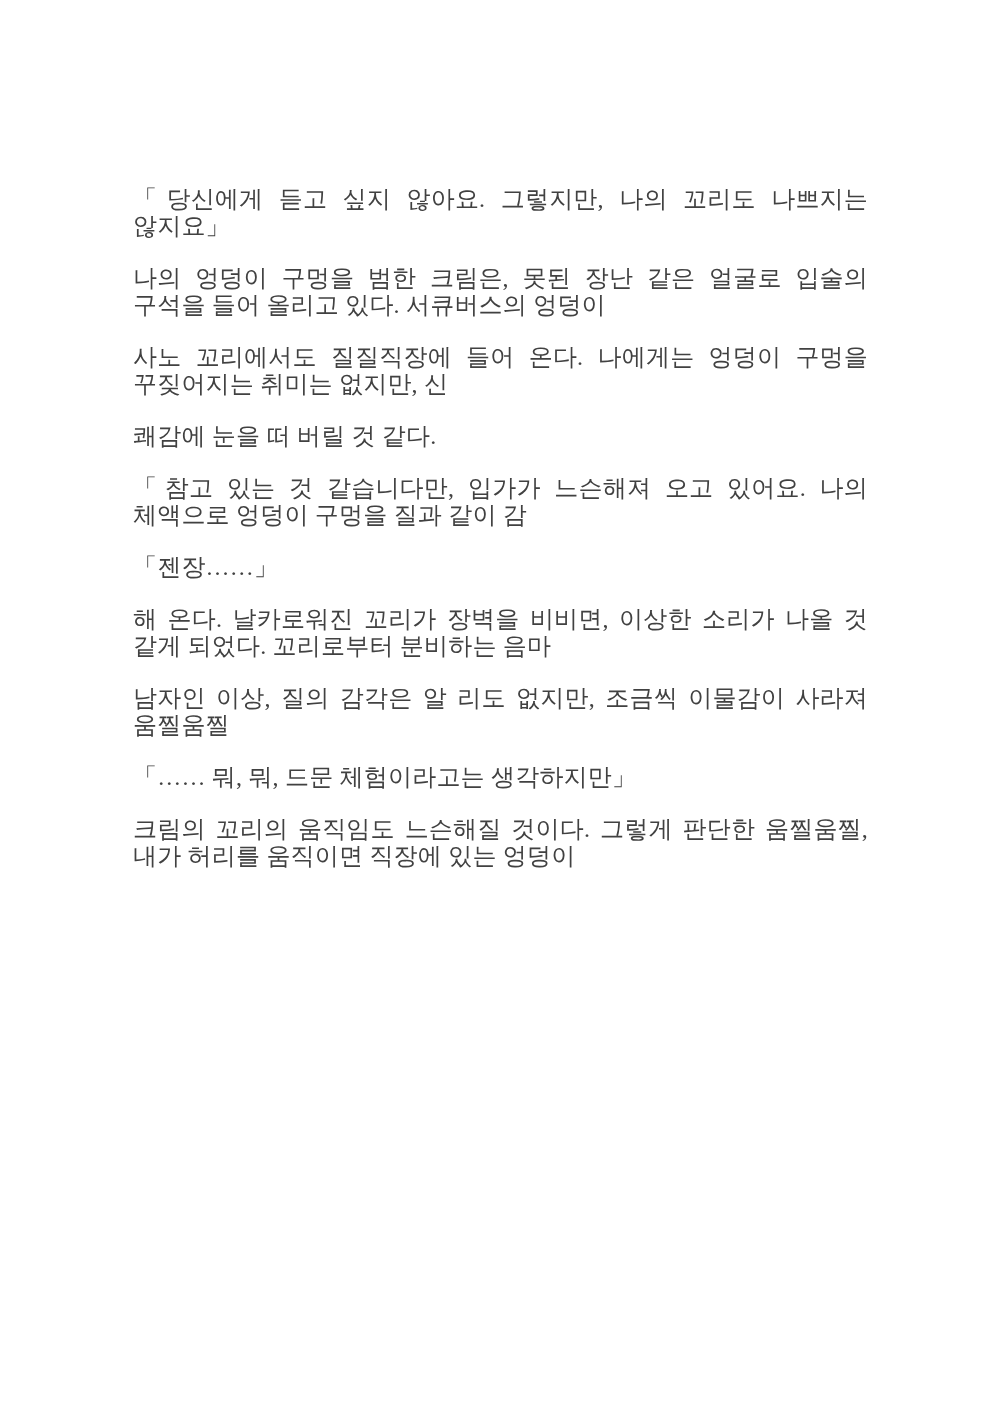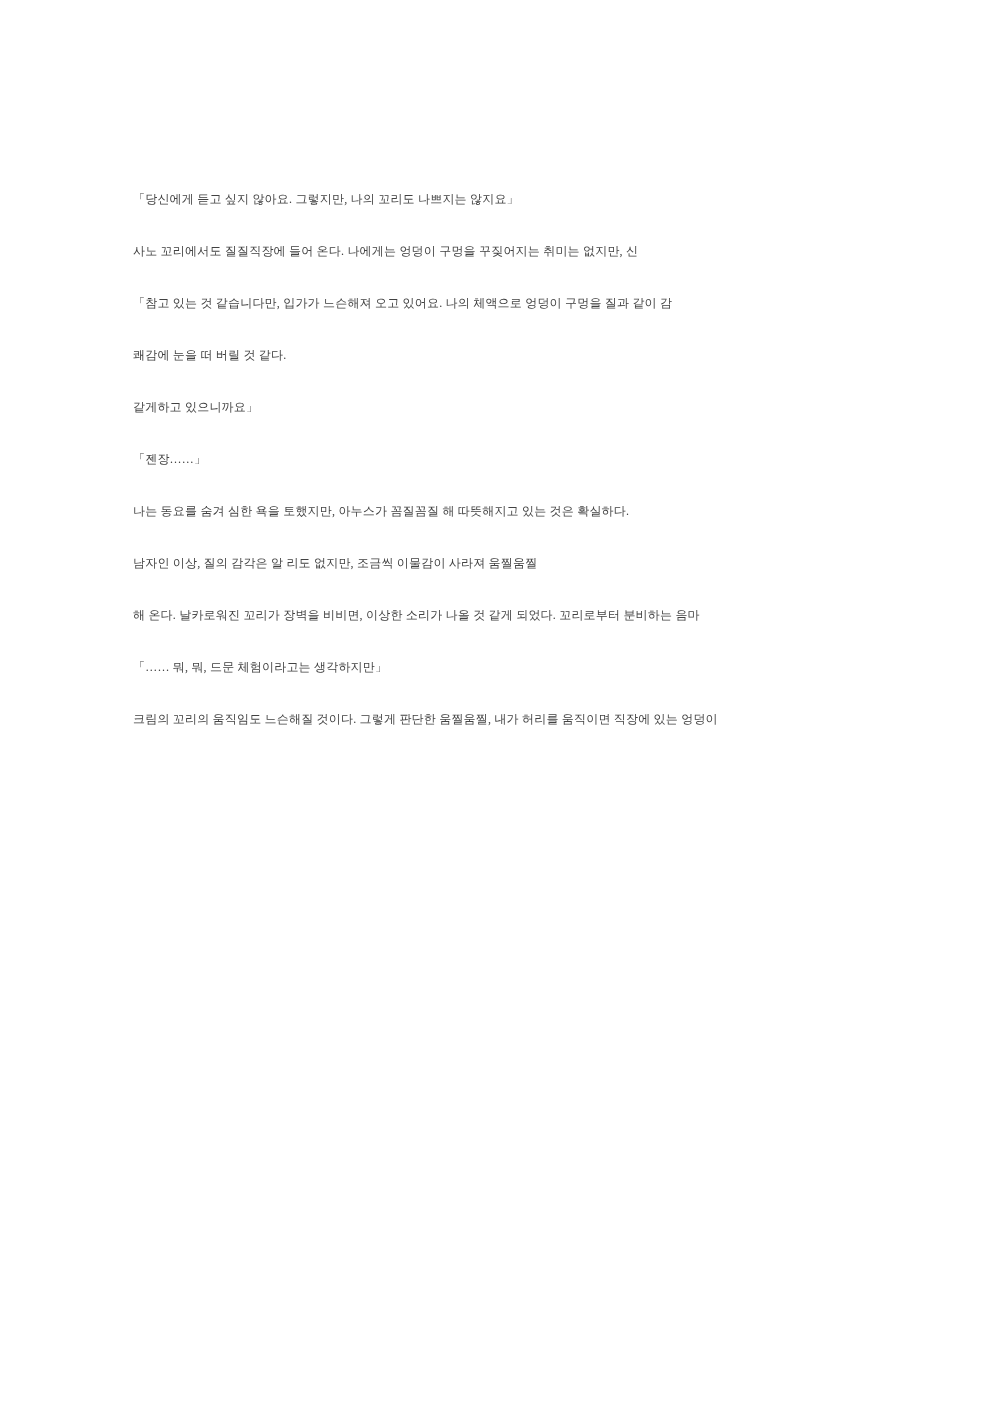--- a/index.html
+++ b/index.html
@@ -16,37 +16,36 @@
   }
   .page {
     box-sizing: border-box;
     width: 992px;
     height: 1403px;
     padding: 186px 124px 0 133px;
     background: #ffffff;
   }
   .para {
     margin: 0 0 25px 0;
-    font-size: 12px;
+    font-size: 24px;
     line-height: 27px;
     color: #414141;
     text-align: justify;
     letter-spacing: 0.2px;
     word-break: keep-all;
     -webkit-font-smoothing: antialiased;
   }
 </style>
 </head>
 <body>
 
 <main class="page">
   <p class="para">「당신에게 듣고 싶지 않아요. 그렇지만, 나의 꼬리도 나쁘지는 않지요」</p>
+  <p class="para">나의 엉덩이 구멍을 범한 크림은, 못된 장난 같은 얼굴로 입술의 구석을 들어 올리고 있다. 서큐버스의 엉덩이</p>
   <p class="para">사노 꼬리에서도 질질직장에 들어 온다. 나에게는 엉덩이 구멍을 꾸짖어지는 취미는 없지만, 신</p>
+  <p class="para">쾌감에 눈을 떠 버릴 것 같다.</p>
   <p class="para">「참고 있는 것 같습니다만, 입가가 느슨해져 오고 있어요. 나의 체액으로 엉덩이 구멍을 질과 같이 감</p>
-  <p class="para">쾌감에 눈을 떠 버릴 것 같다.</p>
-  <p class="para">같게하고 있으니까요」</p>
   <p class="para">「젠장……」</p>
-  <p class="para">나는 동요를 숨겨 심한 욕을 토했지만, 아누스가 꼼질꼼질 해 따뜻해지고 있는 것은 확실하다.</p>
+  <p class="para">해 온다. 날카로워진 꼬리가 장벽을 비비면, 이상한 소리가 나올 것 같게 되었다. 꼬리로부터 분비하는 음마</p>
   <p class="para">남자인 이상, 질의 감각은 알 리도 없지만, 조금씩 이물감이 사라져 움찔움찔</p>
-  <p class="para">해 온다. 날카로워진 꼬리가 장벽을 비비면, 이상한 소리가 나올 것 같게 되었다. 꼬리로부터 분비하는 음마</p>
   <p class="para">「…… 뭐, 뭐, 드문 체험이라고는 생각하지만」</p>
   <p class="para">크림의 꼬리의 움직임도 느슨해질 것이다. 그렇게 판단한 움찔움찔, 내가 허리를 움직이면 직장에 있는 엉덩이</p>
 </main>
 
 </body></html>

